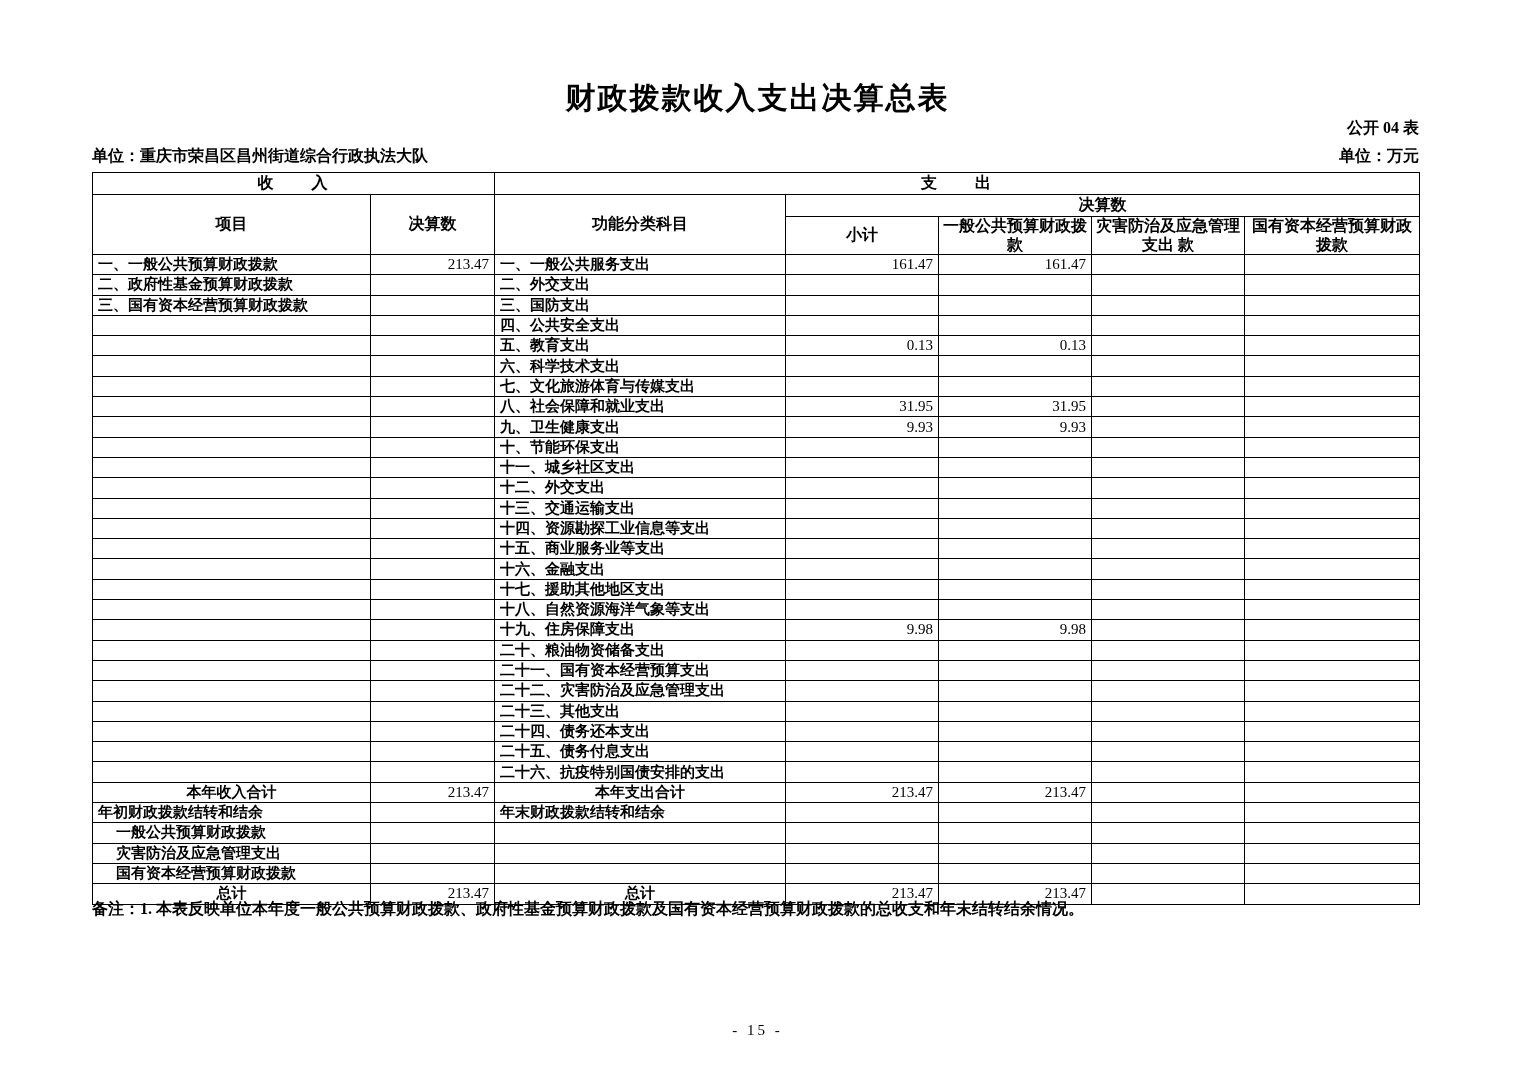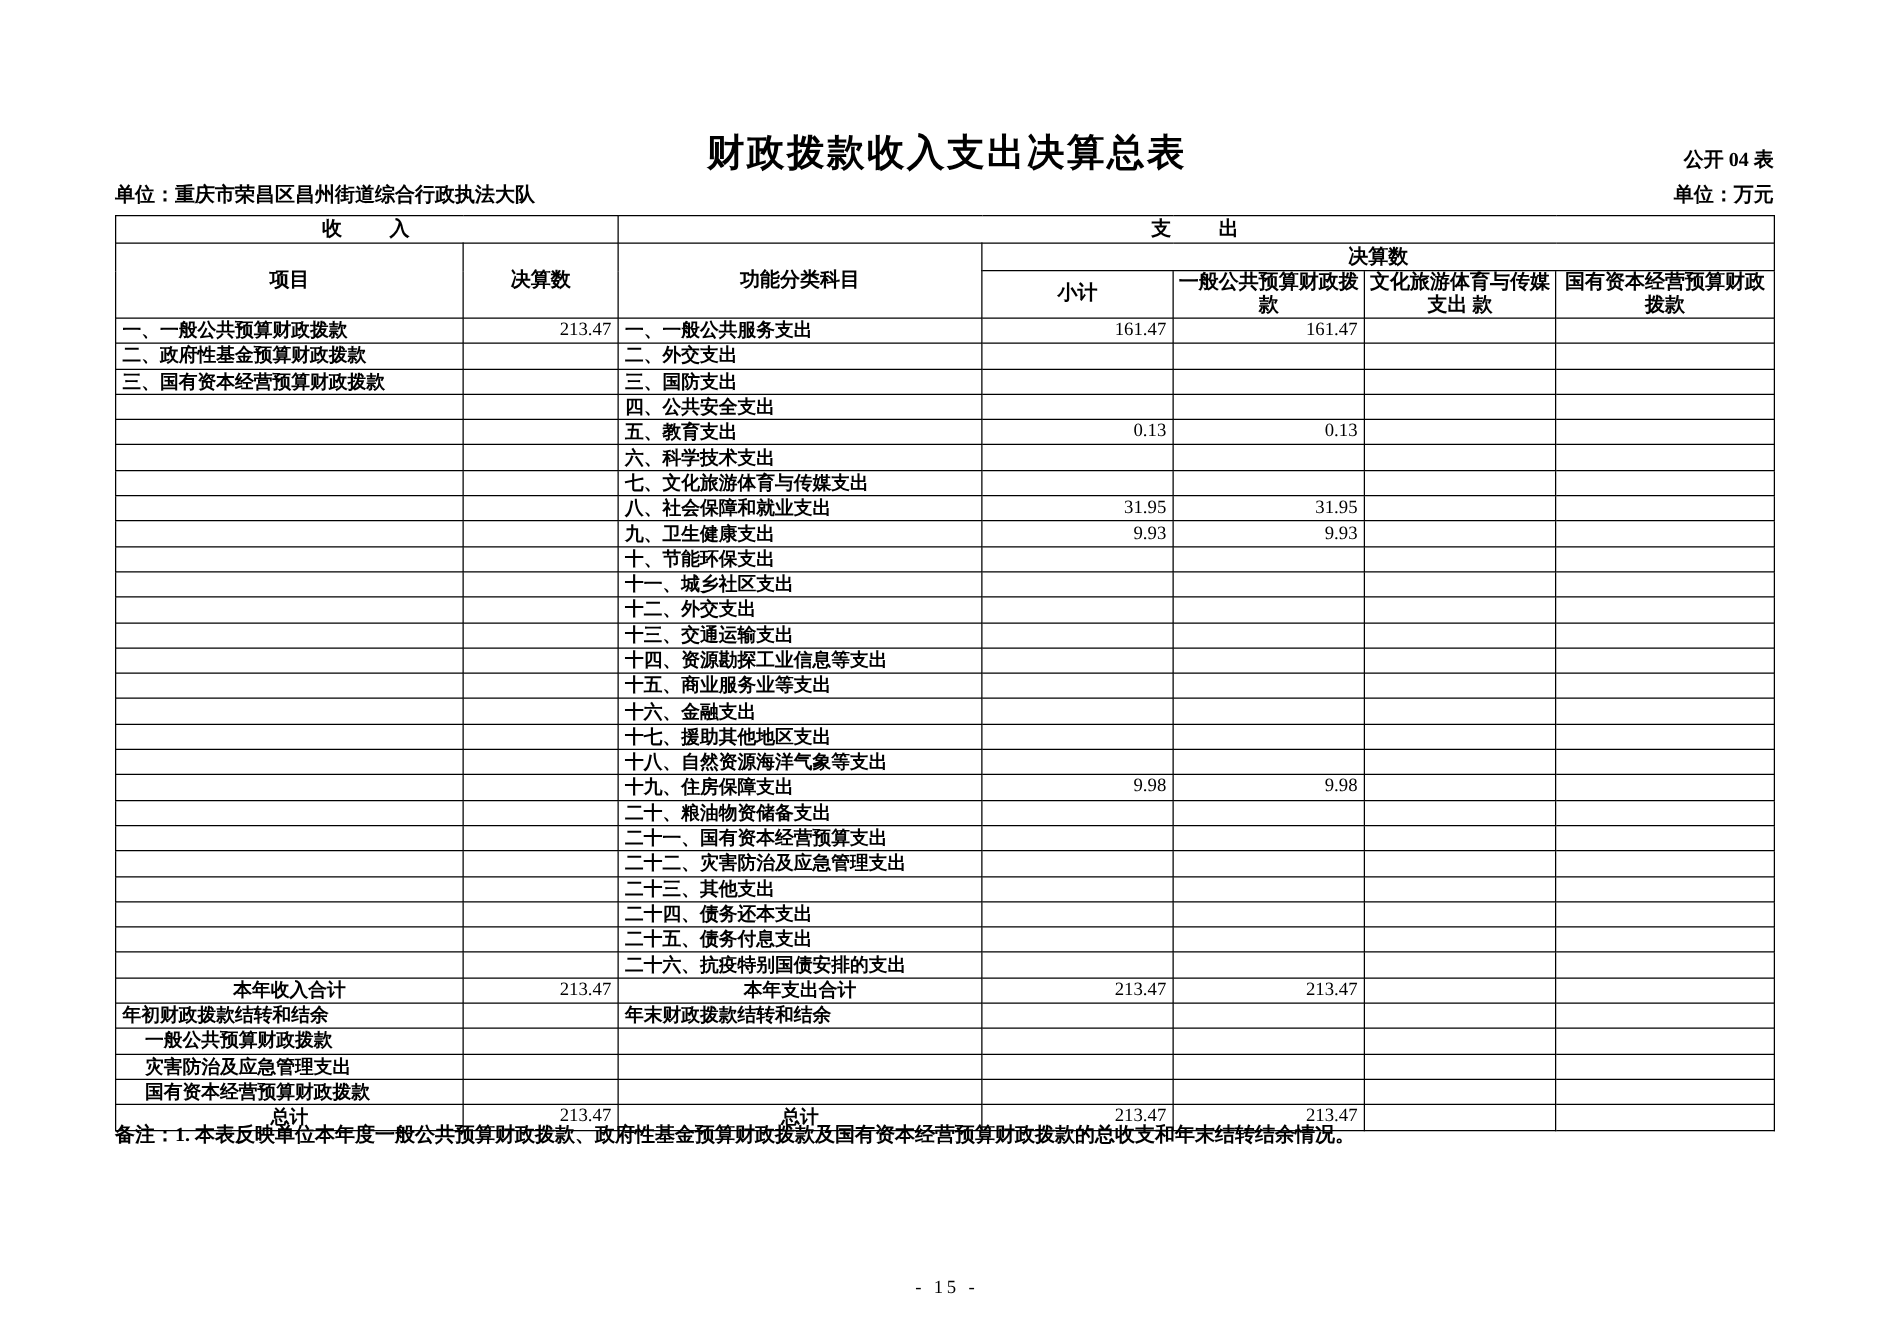--- a/index.html
+++ b/index.html
@@ -10,21 +10,20 @@
     background:#ffffff;
     color:#000000;
     font-family:"Liberation Serif","DejaVu Serif",serif;
     overflow:hidden;
   }
   .doc-title {
     position:absolute; top:78px; left:0; width:100%;
     text-align:center;
     font-size:30px; font-weight:bold;
     letter-spacing:2px;
-    margin-top:24px;
   }
   .table-code {
     position:absolute; top:118px; right:96px;
     font-size:16px; font-weight:bold;
   }
   .meta-row {
     position:absolute; top:146px; left:92px; width:1327px;
     display:flex; justify-content:space-between;
     font-size:16px; font-weight:bold;align-items:center;
   }
@@ -98,21 +97,21 @@
       </tr>
       <tr class="h2">
         <th rowspan="2">项目</th>
         <th rowspan="2">决算数</th>
         <th rowspan="2">功能分类科目</th>
         <th colspan="4">决算数</th>
       </tr>
       <tr class="h3">
         <th>小计</th>
         <th>一般公共预算财政拨款</th>
-        <th>文化旅游体育与传媒支出
+        <th>灾害防治及应急管理支出
 款</th>
         <th>国有资本经营预算财政
 拨款</th>
       </tr>
     </thead>
     <tbody>
         <tr>
           <td class="item">一、一般公共预算财政拨款</td>
           <td class="num">213.47</td>
           <td class="item">一、一般公共服务支出</td>

